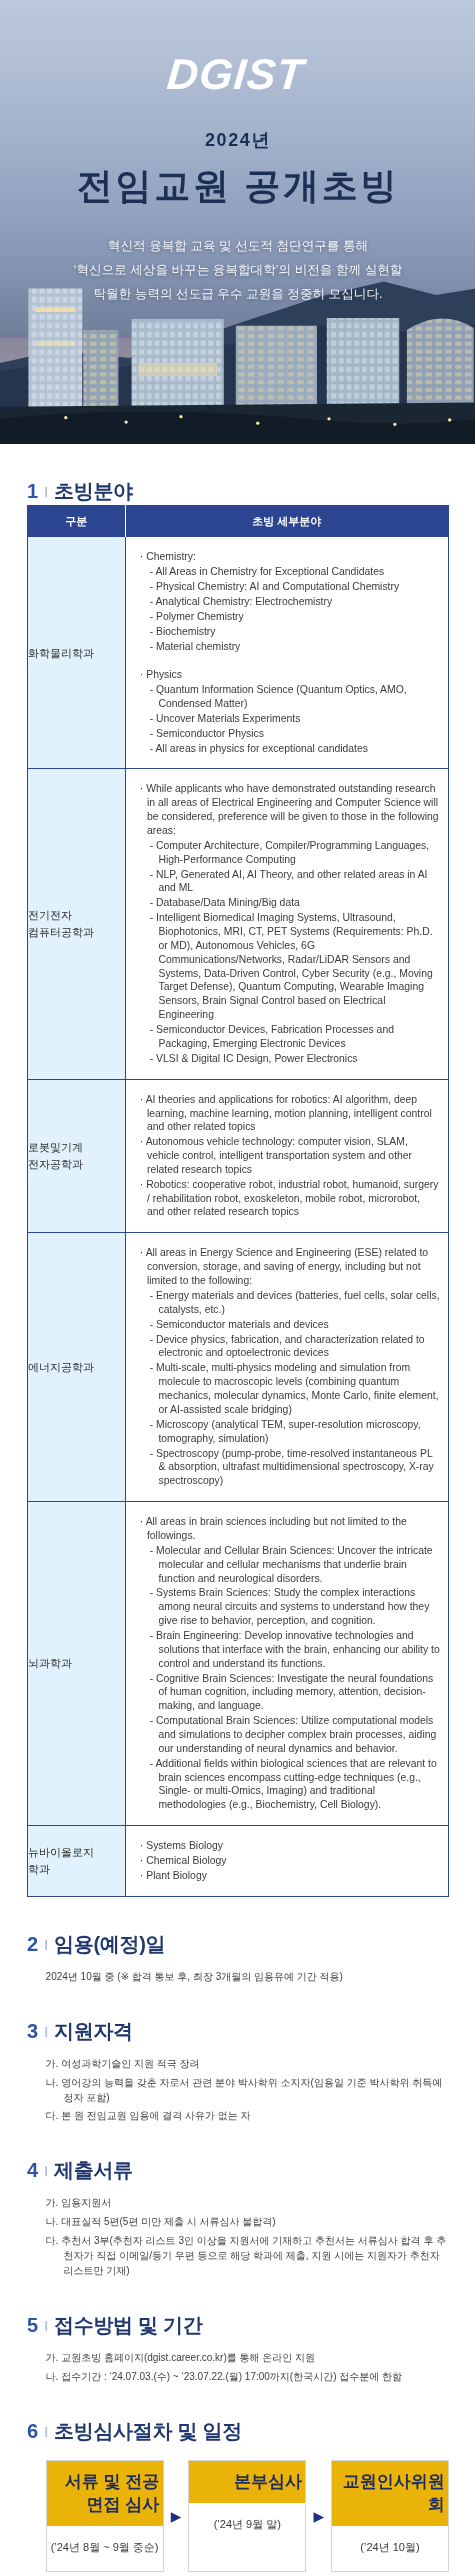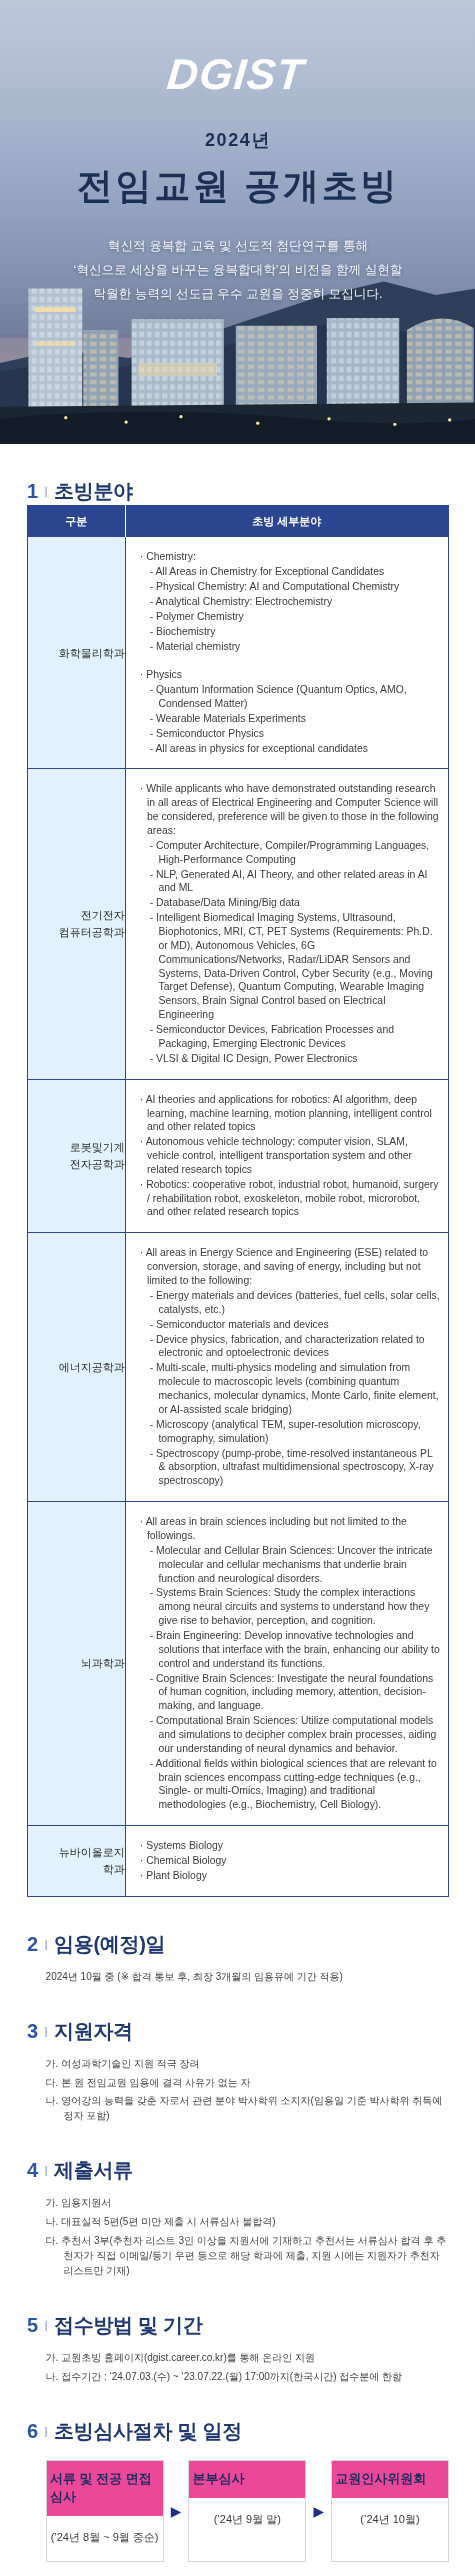--- a/index.html
+++ b/index.html
@@ -22,36 +22,36 @@
   .sec{display:flex;align-items:baseline;margin-top:34px;font-weight:bold}
   .sec .num{color:#2e55a5;font-size:20px}
   .sec .bar{color:#4a6cb0;font-size:10.4px;margin:0 6.6px;font-weight:normal;align-self:center;opacity:.85}
   .sec .ttl{color:#20386e;font-size:20px;letter-spacing:-0.3px}
 
   
   .rtable{width:100%;border-collapse:collapse;border:0.5px solid #2b4590}
   .rtable th{background:#2b4590;color:#ffffff;font-size:11px;font-weight:bold;padding:7.7px 4.4px}
   .rtable th.c1{width:23.2%;border-right:1.1px solid #ffffff}
   .rtable td{border-top:0.5px solid #2b4590;vertical-align:middle}
-  .rtable td.dept{background:#e1f2fc;text-align:right;font-size:11px;color:#2d2d2d;white-space:pre-line;line-height:1.5;border-right:0.5px solid #2b4590}
+  .rtable td.dept{background:#e1f2fc;text-align:left;font-size:11px;color:#2d2d2d;white-space:pre-line;line-height:1.5;border-right:0.5px solid #2b4590}
   .rtable td.detail{padding:12px 7.7px 13px 14.2px;font-size:10.4px;color:#3b3b3b}
   .detail .line{line-height:1.33;margin-top:1.1px}
   .detail .l1{padding-left:7.1px;text-indent:-7.1px}
   .detail .l2{padding-left:18.6px;text-indent:-8.8px}
   .detail .gap{height:12px}
 
   
   .klist{margin:11px 0 0 18.6px;font-size:10px;color:#3e3e3e}
   .klist .line{line-height:1.5;margin-top:3.8px}
   .klist .l0{padding-left:18px;text-indent:-18px}
 
   
   .flow{display:flex;align-items:stretch;margin:15.3px 0 0 18.6px}
   .fbox{flex:1;border:0.5px solid #d4d4d4;background:#fff;display:flex;flex-direction:column}
-  .fbox .fhead{background:#ec4899;color:#1e2c5e;font-weight:bold;font-size:13px;text-align:left;padding:9.3px 3.3px}
+  .fbox .fhead{background:#eab308;color:#1e2c5e;font-weight:bold;font-size:17px;text-align:right;padding:9.3px 3.3px}
   .fbox .fbody{font-size:11px;color:#3a3a3a;text-align:center;padding:14.2px 3.3px 16.4px;flex:1}
   .farrow{color:#1b2f84;font-size:13.7px;padding:0 7.1px;align-self:center}
 </style>
 </head>
 <body>
 
 <div class="page">
 
   <div class="hero">
     <div class="hero-inner">
@@ -134,21 +134,21 @@
               <div class="line l1">· Chemistry:</div>
               <div class="line l2">- All Areas in Chemistry for Exceptional Candidates</div>
               <div class="line l2">- Physical Chemistry: AI and Computational Chemistry</div>
               <div class="line l2">- Analytical Chemistry: Electrochemistry</div>
               <div class="line l2">- Polymer Chemistry</div>
               <div class="line l2">- Biochemistry</div>
               <div class="line l2">- Material chemistry</div>
               <div class="line gap"></div>
               <div class="line l1">· Physics</div>
               <div class="line l2">- Quantum Information Science (Quantum Optics, AMO, Condensed Matter)</div>
-              <div class="line l2">- Wearable Materials Experiments</div>
+              <div class="line l2">- Uncover Materials Experiments</div>
               <div class="line l2">- Semiconductor Physics</div>
               <div class="line l2">- All areas in physics for exceptional candidates</div>
             </td>
         </tr>
         <tr>
           <td class="dept">전기전자
 컴퓨터공학과</td>
           <td class="detail">
               <div class="line l1">· While applicants who have demonstrated outstanding research in all areas of Electrical Engineering and Computer Science will be considered, preference will be given to those in the following areas:</div>
               <div class="line l2">- Computer Architecture, Compiler/Programming Languages, High-Performance Computing</div>
@@ -213,22 +213,22 @@
         <div class="line l0">2024년 10월 중 (※ 합격 통보 후, 최장 3개월의 임용유예 기간 적용)</div>
       </div>
 
     <h2 class="sec">
       <span class="num">3</span>
       <span class="bar">|</span>
       <span class="ttl">지원자격</span>
     </h2>
     <div class="klist">
         <div class="line l0">가. 여성과학기술인 지원 적극 장려</div>
+        <div class="line l0">나. 영어강의 능력을 갖춘 자로서 관련 분야 박사학위 소지자(임용일 기준 박사학위 취득예정자 포함)</div>
         <div class="line l0">다. 본 원 전임교원 임용에 결격 사유가 없는 자</div>
-        <div class="line l0">나. 영어강의 능력을 갖춘 자로서 관련 분야 박사학위 소지자(임용일 기준 박사학위 취득예정자 포함)</div>
       </div>
 
     <h2 class="sec">
       <span class="num">4</span>
       <span class="bar">|</span>
       <span class="ttl">제출서류</span>
     </h2>
     <div class="klist">
         <div class="line l0">가. 임용지원서</div>
         <div class="line l0">나. 대표실적 5편(5편 미만 제출 시 서류심사 불합격)</div>

